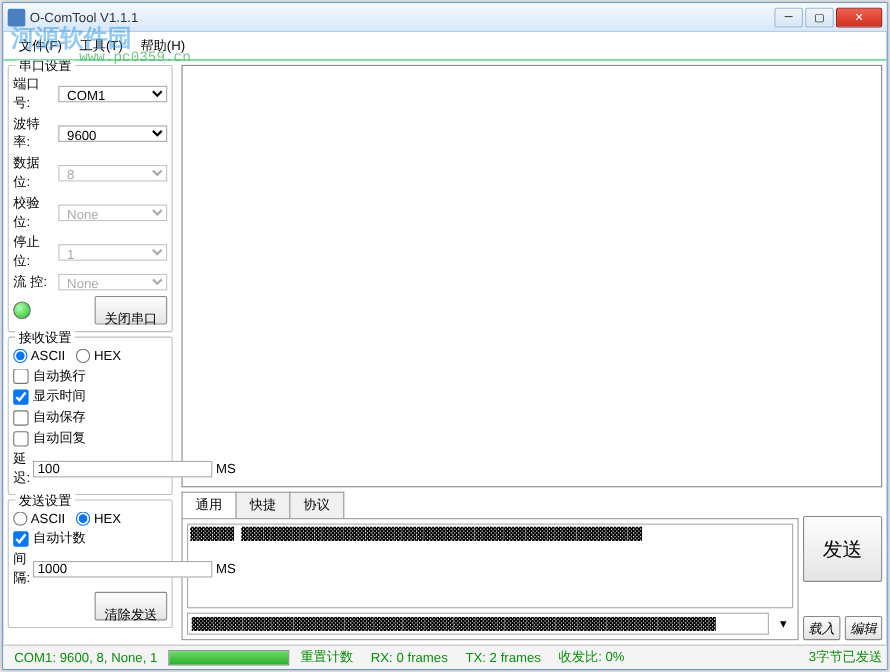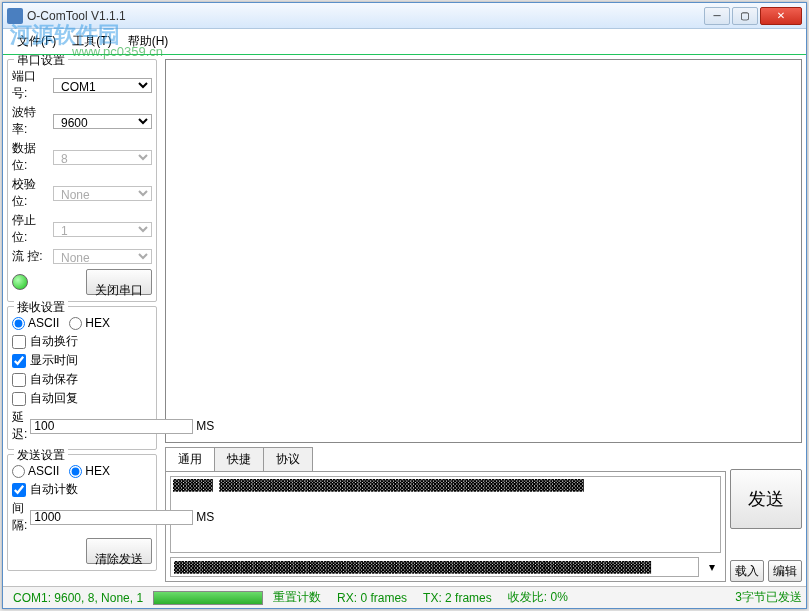--- a/index.html
+++ b/index.html
@@ -7,21 +7,21 @@
     .window { width: 805px; height: 607px; margin: 2px; border: 1px solid #5a8fc8; background: #fff; display: flex; flex-direction: column; box-shadow: 0 0 3px rgba(0,0,0,0.3); }
     .titlebar { height: 26px; background: linear-gradient(#f5f9fe, #d7e8fb); border-bottom: 1px solid #b0c8e0; display: flex; align-items: center; padding: 0 4px; font-size: 12px; position: relative; }
     .titlebar-icon { width: 16px; height: 16px; background: #4a7fc0; border-radius: 2px; margin-right: 4px; }
     .titlebar-text { flex: 1; color: #333; }
     .wbtn { width: 26px; height: 18px; border: 1px solid #a0b8d0; background: linear-gradient(#f0f4fa,#d8e5f3); margin-left: 2px; font-size: 10px; display: flex; align-items: center; justify-content: center; cursor: pointer; border-radius: 2px; }
     .wbtn.close { background: linear-gradient(#f06050,#d03020); color: #fff; border-color: #a02010; width: 42px; }
     .menubar { height: 26px; display: flex; align-items: center; padding: 0 6px; font-size: 12px; border-bottom: 1px solid #22c55e; position: relative; }
     .menuitem { padding: 3px 8px; cursor: pointer; }
     .menubar .promo { margin-left: auto; color: #c00; font-size: 12px; }
     .watermark { position: absolute; left: 10px; top: 20px; font-size: 22px; font-weight: bold; color: #3da0e8; opacity: 0.55; pointer-events: none; z-index: 10; }
-    .watermark2 { position: absolute; left: 72px; top: 44px; font-size: 13px; color: #3bb050; opacity: 0.7; pointer-events: none; z-index: 10; }
+    .watermark2 { position: absolute; left: 72px; top: 44px; font-size: 13px; color: #3bb050; opacity: 0.7; pointer-events: none; z-index: 10; font-family: Liberation Mono, monospace; }
     .body { flex: 1; display: flex; overflow: hidden; position: relative; }
     .sidebar { width: 158px; padding: 4px; font-size: 12px; display: flex; flex-direction: column; gap: 0; }
     .group { border: 1px solid #c0c0c0; border-radius: 2px; padding: 6px 4px 4px 4px; margin-bottom: 4px; position: relative; }
     .group-title { position: absolute; top: -8px; left: 6px; background: #fff; padding: 0 3px; font-size: 12px; }
     .row { display: flex; align-items: center; margin: 2px 0; gap: 3px; }
     .row label { width: 38px; font-size: 12px; }
     .row select, .row input[type=text] { flex: 1; height: 15px; border: 1px solid #aaa; font-size: 12px; padding: 0 3px; background: #fff; }
     .row select:disabled, select.gray { color: #888; }
     .row .unit { font-size: 12px; }
     .btn { height: 22px; padding: 12px 8px; border: 1px solid #888; background: linear-gradient(#fdfdfd,#e4e4e4); font-size: 12px; cursor: pointer; border-radius: 2px; }
@@ -40,21 +40,21 @@
     .tab { padding: 3px 12px; border: 1px solid #999; border-bottom: none; background: #f0f0f0; cursor: pointer; margin-right: -1px; }
     .tab.active { background: #fff; position: relative; z-index: 1; }
     .tx-main { flex: 1; border: 1px solid #999; display: flex; flex-direction: column; }
     .tx-text { flex: 1; border: 1px solid #aaa; margin: 4px; padding: 2px; font-size: 11px; font-family: monospace; word-break: break-all; overflow: hidden; }
     .tx-bottom { display: flex; align-items: center; gap: 4px; margin: 0 4px 4px 4px; }
     .tx-bottom input[type=text] { flex: 1; height: 20px; border: 1px solid #aaa; font-size: 11px; font-family: monospace; padding: 0 3px; }
     .tx-bottom .arrow { width: 18px; text-align: center; font-size: 12px; }
     .tx-right { width: 72px; display: flex; flex-direction: column; gap: 4px; justify-content: space-between; padding-top: 22px; }
     .big-send { height: 60px; font-size: 18px; border: 1px solid #888; background: linear-gradient(#fdfdfd,#e4e4e4); cursor: pointer; border-radius: 2px; }
     .small-btns { display: flex; gap: 4px; }
-    .small-btns .btn { flex: 1; padding: 0 4px; }
+    .small-btns .btn { flex: 1; padding: 0 4px; font-style: italic; }
     .statusbar { height: 22px; border-top: 1px solid #c0c0c0; display: flex; align-items: center; font-size: 12px; padding: 0 4px; gap: 4px; background: #f4f4f4; }
     .status-seg { padding: 0 6px; }
     .status-seg.green { color: #0a8f0a; }
     .progress { width: 110px; height: 14px; border: 1px solid #888; background: #fff; position: relative; }
     .progress-fill { height: 100%; background: linear-gradient(#6bdc6b,#2db02d); width: 100%; }
     .status-link { color: #0a8f0a; cursor: pointer; }
     .status-right { margin-left: auto; color: #0a8f0a; }
   </style>
 </head>
 <body>

